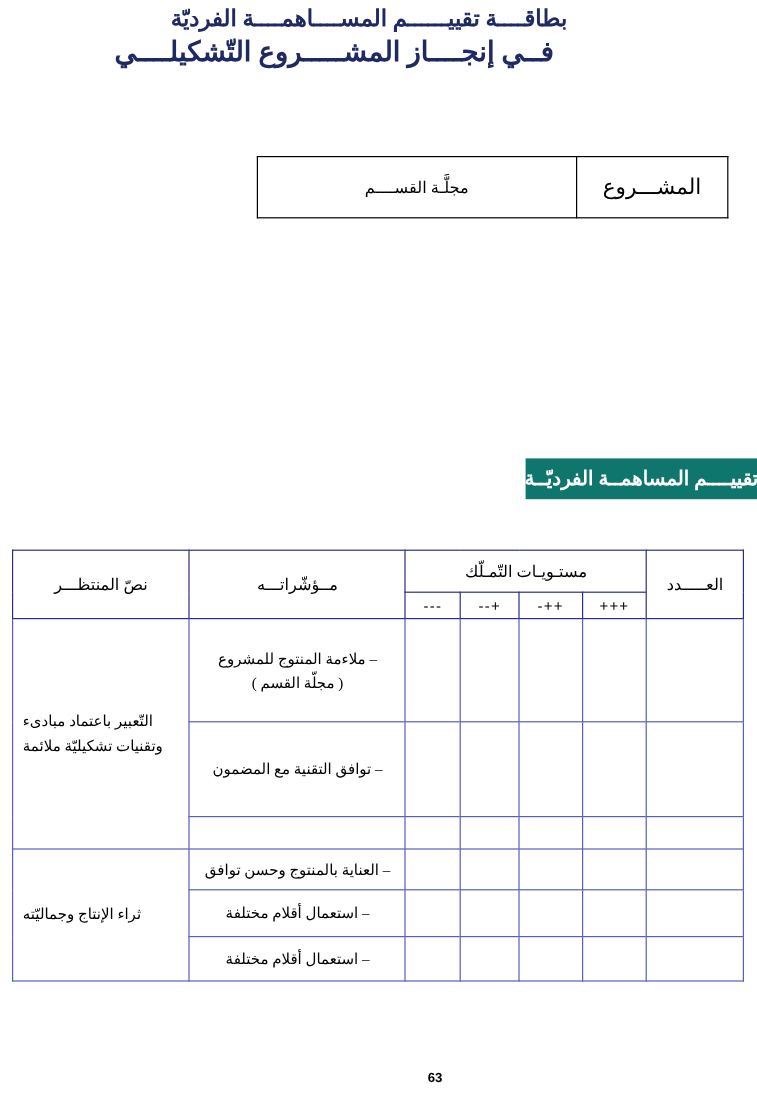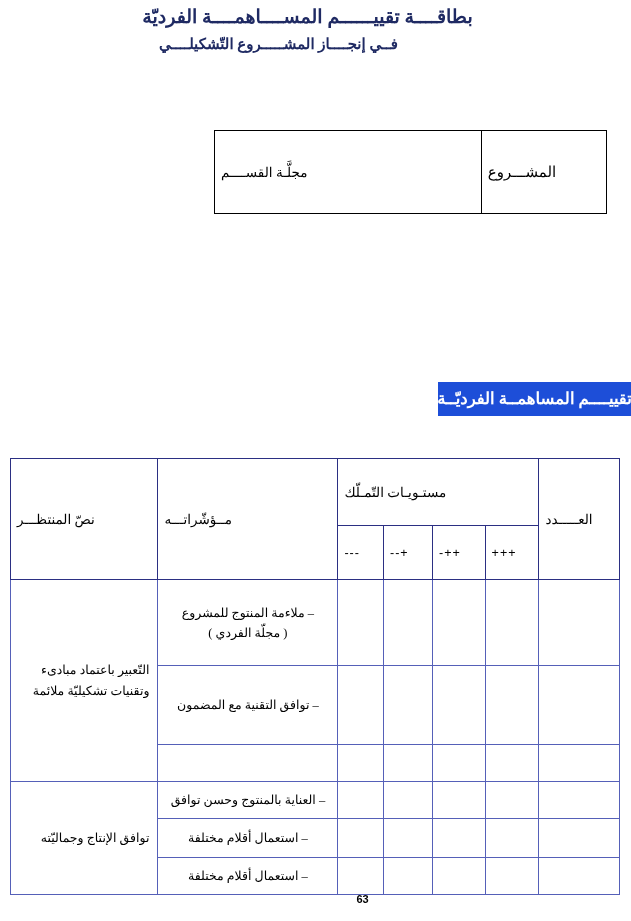--- a/index.html
+++ b/index.html
@@ -31,55 +31,55 @@
     letter-spacing: 0.5px;
     direction: rtl;
     white-space: nowrap;
   }
   .title-line-1 {
     font-size: 19px;
     line-height: 26px;
     padding-right: 16px;
   }
   .title-line-2 {
-    font-size: 15px;
+    font-size: 23px;
     line-height: 28px;
     padding-right: 74px;
   }
 
   
   table {
     border-collapse: collapse;
     direction: rtl;
   }
   td, th {
     vertical-align: middle;
-    text-align: left;
+    text-align: center;
     font-weight: normal;
-    padding: 18px 6px;
+    padding: 2px 6px;
   }
 
   
   .table-one-wrap {
     position: absolute;
     left: 214px;
     top: 130px;
     width: 393px;
   }
   table.table-one {
     width: 393px;
     border: 1.4px solid #000000;
   }
   table.table-one td {
     border: 1.2px solid #000000;
   }
   .t1-head-right {
     width: 117px;
     height: 46px;
-    font-size: 15px;
+    font-size: 18px;
   }
   .t1-head-left {
     width: 276px;
     height: 46px;
     font-size: 13.5px;
   }
   .t1-body-right {
     height: 82px;
     font-size: 13px;
   }
@@ -92,21 +92,21 @@
   }
   .t1-body-left .ln { display: block; white-space: nowrap; }
 
   
   .banner {
     position: absolute;
     left: 438px;
     top: 382px;
     width: 193px;
     height: 34px;
-    background: #1d4ed8;
+    background: #0f766e;
     color: #ffffff;
     display: flex;
     align-items: center;
     justify-content: center;
     font-size: 16.5px;
     font-weight: bold;
     direction: rtl;
     white-space: nowrap;
     letter-spacing: 0;
   }
@@ -145,21 +145,21 @@
   }
   .cell-ind {
     font-size: 12.5px;
     line-height: 20px;
     text-align: center;
     padding: 4px 8px;
   }
   .cell-crit {
     font-size: 12.5px;
     line-height: 21px;
-    text-align: right;
+    text-align: left;
     padding: 4px 8px;
   }
   .cell-ind .ln, .cell-crit .ln { display: block; white-space: nowrap; }
   .cell-blank { }
 
   
   .r1 { height: 86px; margin-left: 16px; }
   .r2 { height: 79px; }
   .r3 { height: 27px; }
   .r4 { height: 34px; }
@@ -220,21 +220,21 @@
       </tr>
 
       <tr class="r1">
         <td class="cell-blank col-count"></td>
         <td class="cell-blank col-lvl"></td>
         <td class="cell-blank col-lvl"></td>
         <td class="cell-blank col-lvl"></td>
         <td class="cell-blank col-lvl"></td>
         <td class="cell-ind col-ind">
           <span class="ln">– ملاءمة المنتوج للمشروع</span>
-          <span class="ln">( مجلّة الفردي )</span>
+          <span class="ln">( مجلّة القسم )</span>
         </td>
         <td class="cell-crit col-crit" rowspan="3">
           <span class="ln">التّعبير باعتماد مبادىء</span>
           <span class="ln">وتقنيات تشكيليّة ملائمة</span>
         </td>
       </tr>
 
       <tr class="r2">
         <td class="cell-blank"></td>
         <td class="cell-blank"></td>
@@ -256,21 +256,21 @@
       </tr>
 
       <tr class="r4">
         <td class="cell-blank"></td>
         <td class="cell-blank"></td>
         <td class="cell-blank"></td>
         <td class="cell-blank"></td>
         <td class="cell-blank"></td>
         <td class="cell-ind">– العناية بالمنتوج وحسن توافق</td>
         <td class="cell-crit col-crit" rowspan="3">
-          <span class="ln">توافق الإنتاج وجماليّته</span>
+          <span class="ln">ثراء الإنتاج وجماليّته</span>
         </td>
       </tr>
 
       <tr class="r5">
         <td class="cell-blank"></td>
         <td class="cell-blank"></td>
         <td class="cell-blank"></td>
         <td class="cell-blank"></td>
         <td class="cell-blank"></td>
         <td class="cell-ind">– استعمال أقلام مختلفة</td>

